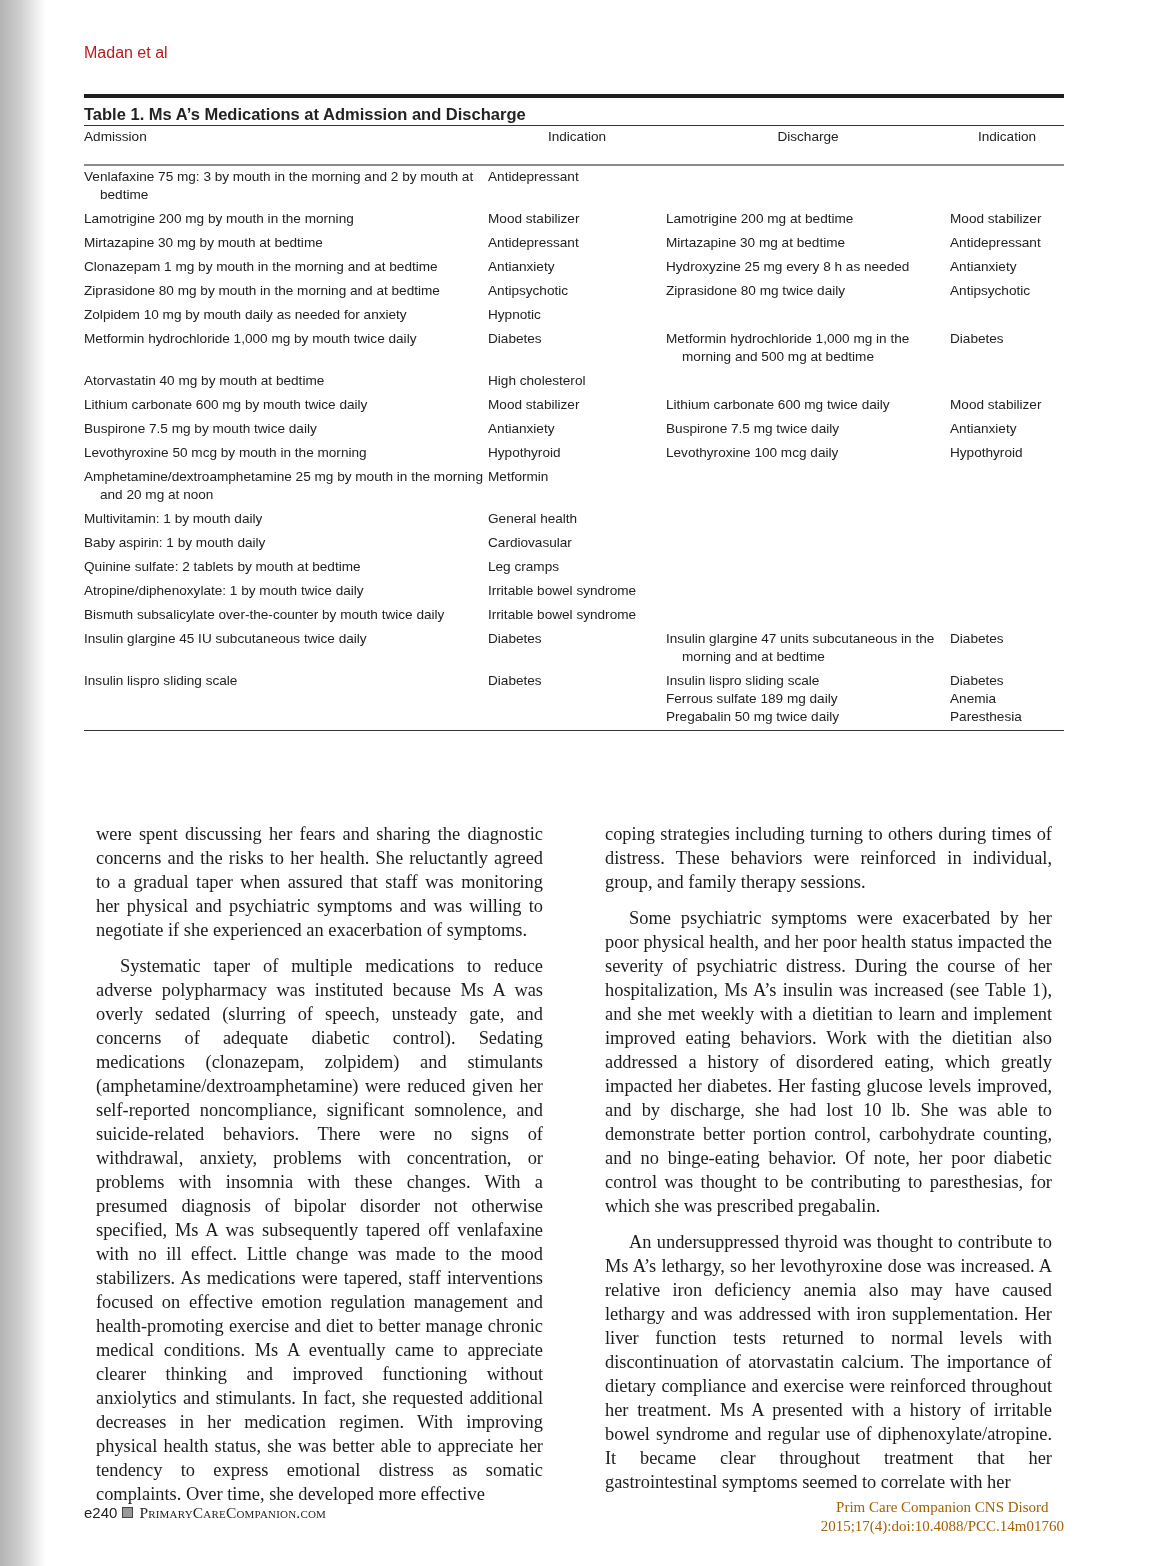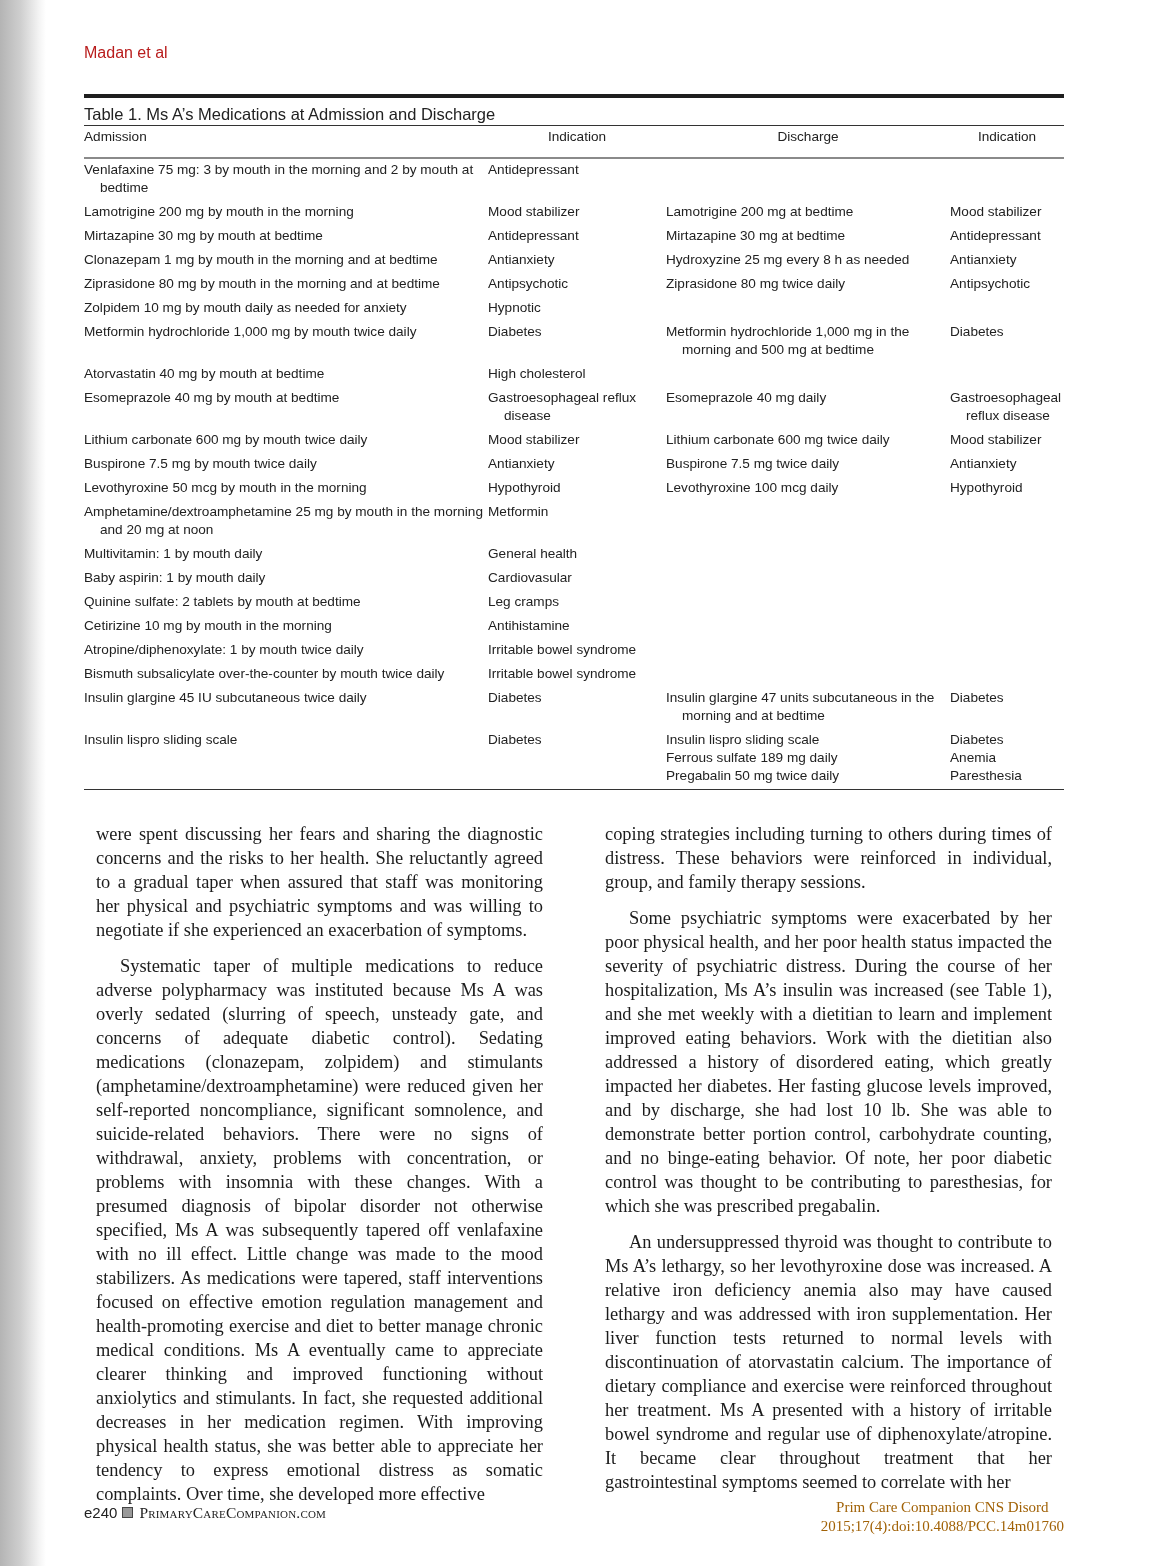--- a/index.html
+++ b/index.html
@@ -14,26 +14,26 @@
   .running-head {
     position: absolute; left: 84px; top: 44px;
     font-family: "Liberation Sans", sans-serif; font-size: 16px; color: #b91c1c;
   }
   .table-wrap {
     position: absolute; left: 84px; top: 94px; width: 980px;
     font-family: "Liberation Sans", sans-serif; color: #222;
   }
   .rule-thick { height: 4px; background: #1e1e1e; }
   .table-title {
-    font-size: 16.5px; font-weight: normal; color: #222;
+    font-size: 16.5px; font-weight: bold; color: #222;
     padding: 6px 0 1px 0; border-bottom: 1px solid #333; line-height: 20px;
   }
   table.meds { width: 980px; border-collapse: collapse; table-layout: fixed; font-size: 13.6px; }
   table.meds th {
-    font-weight: normal; text-align: center; padding: 2px 0 11px 0;
+    font-weight: normal; text-align: center; padding: 2px 0 18px 0;
     border-bottom: 2px solid #8a8a8a; line-height: 18px;
   }
   table.meds th.c1 { text-align: left; }
   table.meds td { vertical-align: top; padding: 2px 0 4px 0; line-height: 18px; }
   .hang { padding-left: 16px; text-indent: -16px; }
   table.meds tr.last td { border-bottom: 1.5px solid #333; }
   .col-adm { width: 404px; }
   .col-ind1 { width: 178px; }
   .col-dis { width: 284px; }
   .col-ind2 { width: 114px; }
@@ -195,34 +195,20 @@
           </td>
           <td>
             <div class="hang"></div>
           </td>
           <td>
             <div class="hang"></div>
           </td>
         </tr>
         <tr>
           <td>
-            <div class="hang">Esomeprazole 40 mg by mouth at bedtime</div>
-          </td>
-          <td>
-            <div class="hang">Gastroesophageal reflux disease</div>
-          </td>
-          <td>
-            <div class="hang">Esomeprazole 40 mg daily</div>
-          </td>
-          <td>
-            <div class="hang">Gastroesophageal reflux disease</div>
-          </td>
-        </tr>
-        <tr>
-          <td>
             <div class="hang">Lithium carbonate 600 mg by mouth twice daily</div>
           </td>
           <td>
             <div class="hang">Mood stabilizer</div>
           </td>
           <td>
             <div class="hang">Lithium carbonate 600 mg twice daily</div>
           </td>
           <td>
             <div class="hang">Mood stabilizer</div>
@@ -297,34 +283,20 @@
           <td>
             <div class="hang"></div>
           </td>
         </tr>
         <tr>
           <td>
             <div class="hang">Quinine sulfate: 2 tablets by mouth at bedtime</div>
           </td>
           <td>
             <div class="hang">Leg cramps</div>
-          </td>
-          <td>
-            <div class="hang"></div>
-          </td>
-          <td>
-            <div class="hang"></div>
-          </td>
-        </tr>
-        <tr>
-          <td>
-            <div class="hang">Cetirizine 10 mg by mouth in the morning</div>
-          </td>
-          <td>
-            <div class="hang">Antihistamine</div>
           </td>
           <td>
             <div class="hang"></div>
           </td>
           <td>
             <div class="hang"></div>
           </td>
         </tr>
         <tr>
           <td>

